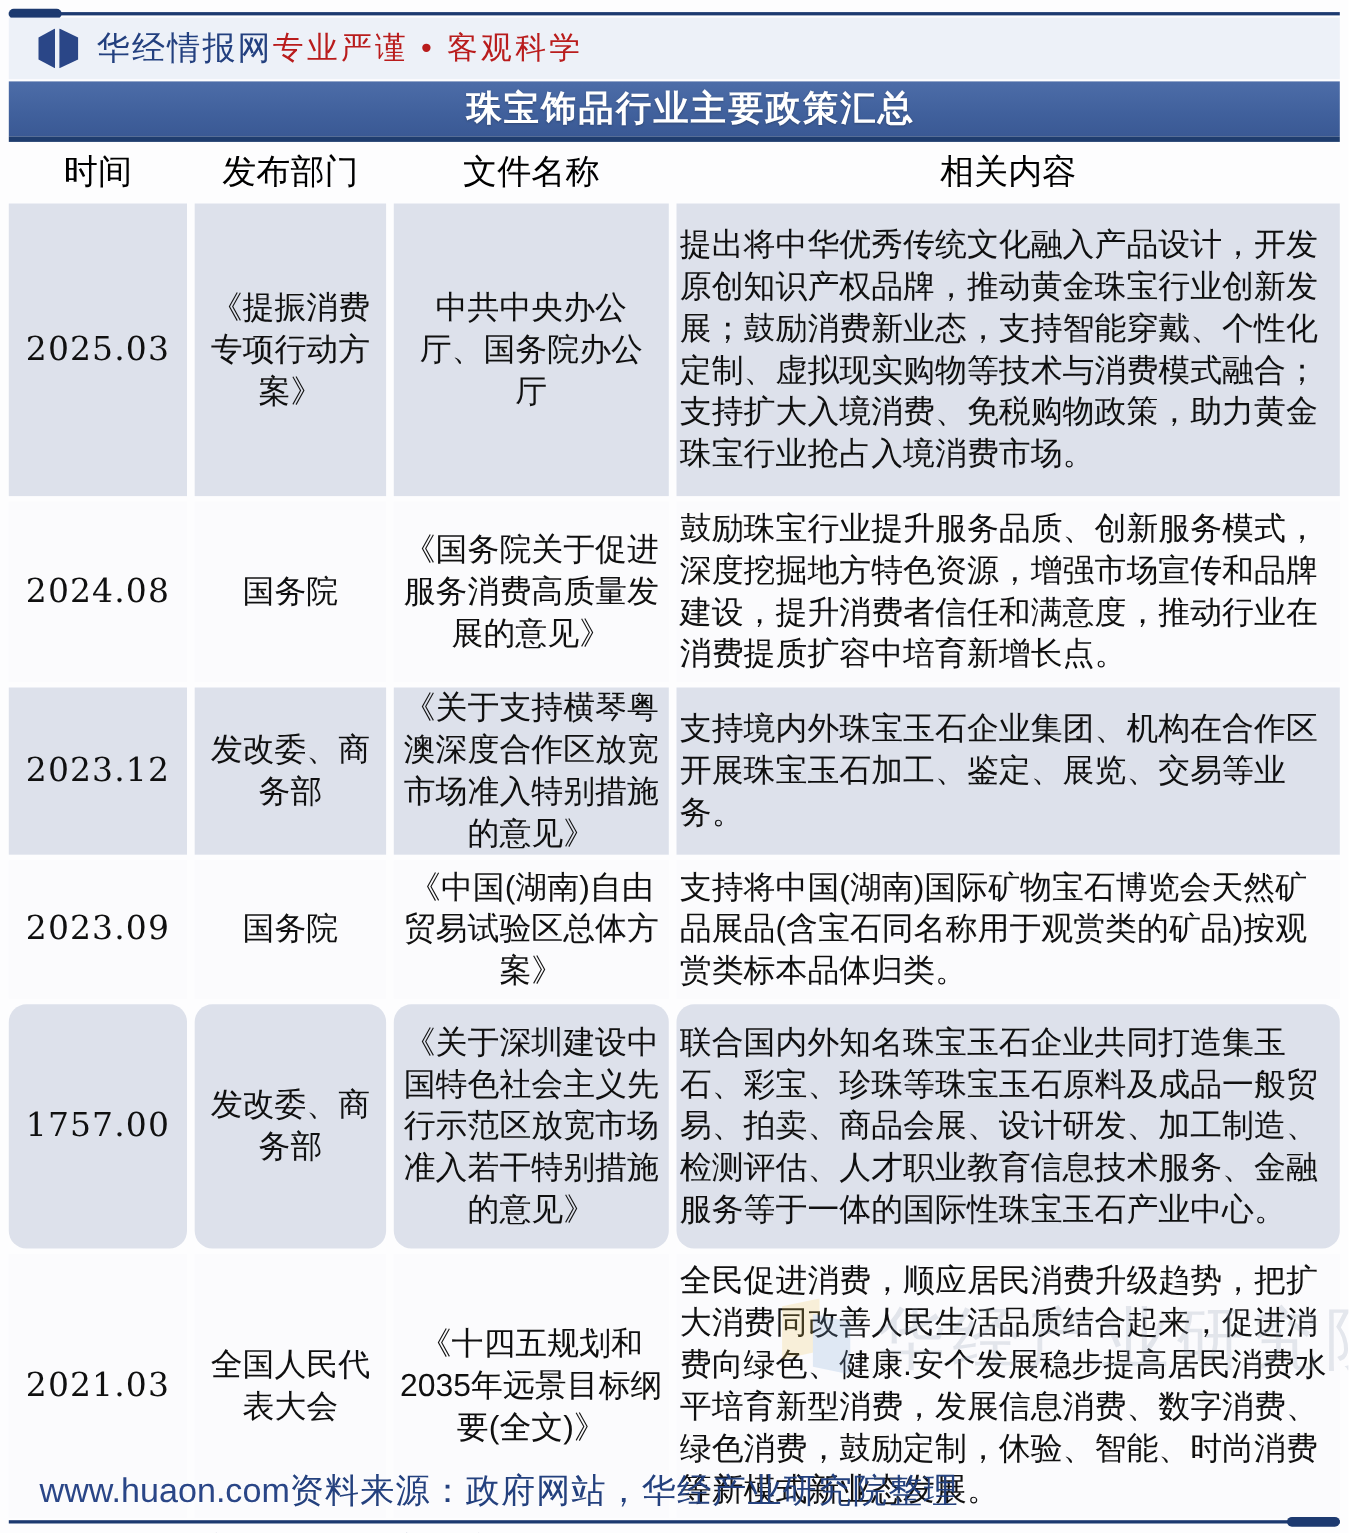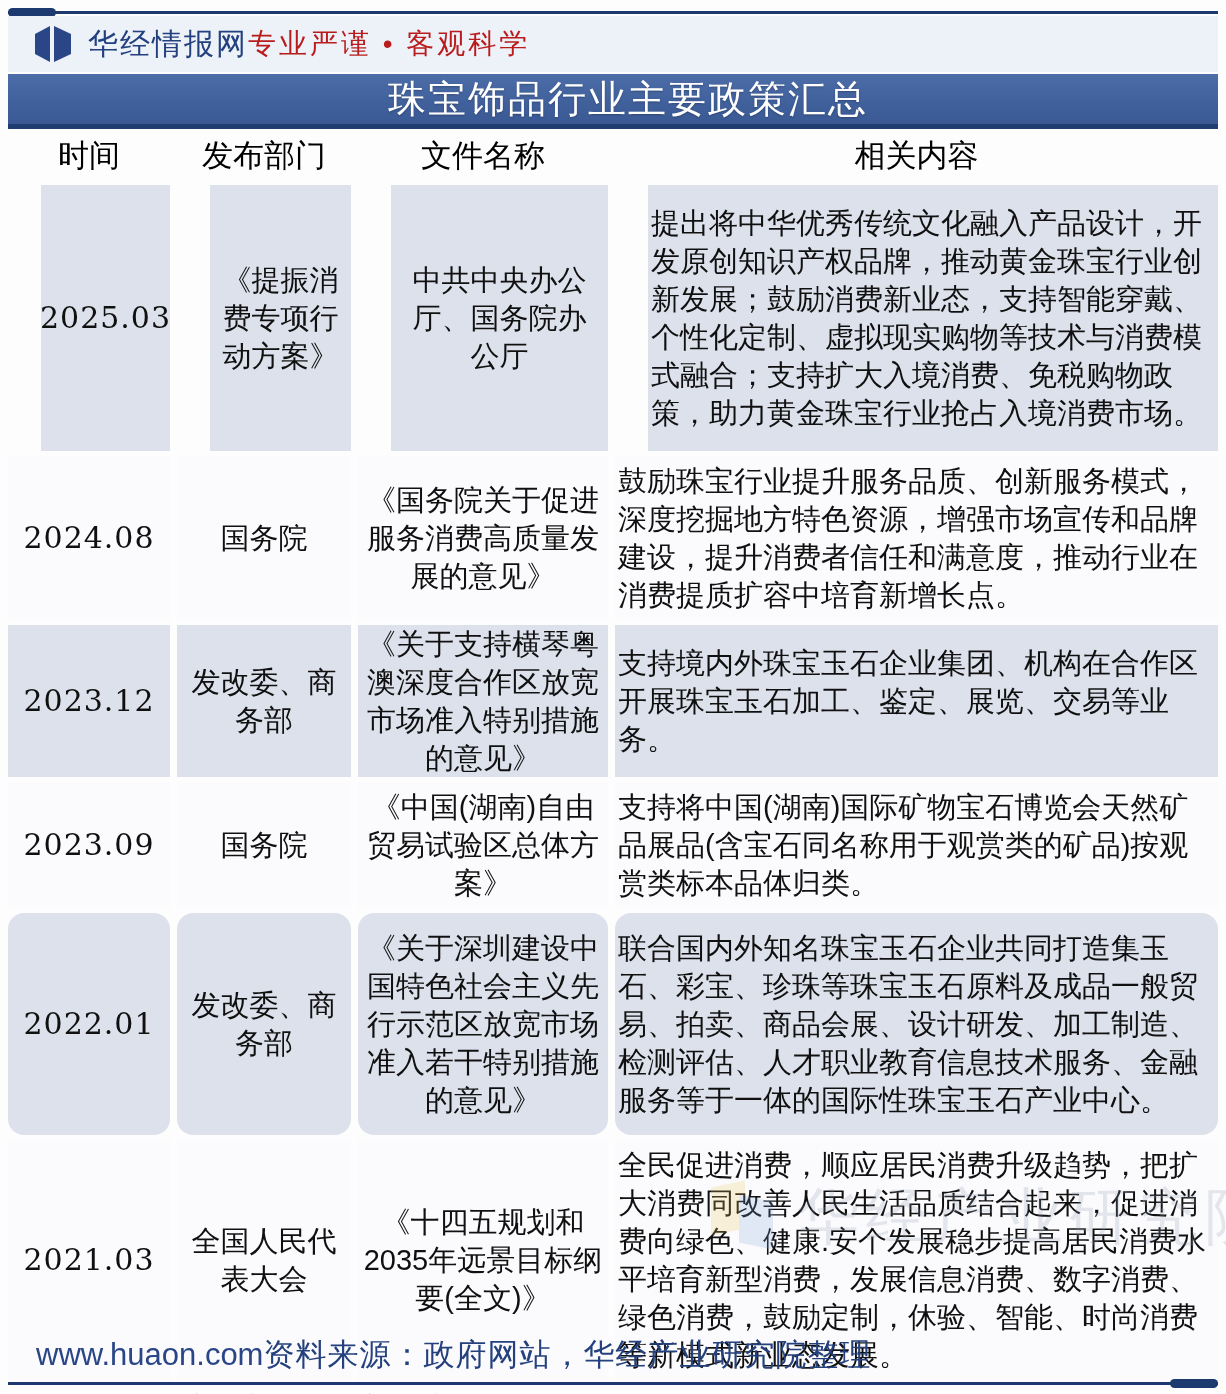--- a/index.html
+++ b/index.html
@@ -32,21 +32,21 @@
   .logo{width:40px;height:36px;display:block;}
 
   
   .titlebar{
     position:absolute;top:74px;left:8px;right:8px;height:50px;
     background:linear-gradient(180deg,#4d6da8 0%,#40609c 60%,#3a5994 100%);
     border-bottom:5px solid #1f3d6e;
     display:flex;align-items:center;justify-content:center;
   }
   .titlebar span{
-    color:#ffffff;font-size:38px;font-weight:normal;letter-spacing:2px;
+    color:#ffffff;font-size:32px;font-weight:bold;letter-spacing:2px;
     text-shadow:0 1px 2px rgba(0,0,0,.25);
     margin-left:30px;
   }
 
   
   .table{
     position:absolute;top:131px;left:8px;right:8px;
     display:grid;
     grid-template-columns:162px 174px 250px 1fr;
     gap:5px 7px;
@@ -59,21 +59,21 @@
   .hcell{
     min-height:49px;font-weight:normal;font-size:31px;color:#000;
     background:transparent;
   }
   .alt{background:#dde1eb;}
   .lite{background:#fbfbfd;}
   .c-time{font-family:"DejaVu Serif","Liberation Serif",serif;font-size:30px;letter-spacing:1px;}
   .c-dept{padding:0 12px;}
   .c-doc{padding:0 2px;}
   .c-content{justify-content:flex-start;text-align:left;padding:6px 4px 6px 3px;}
-  .h1{min-height:266px;margin-left:33px;} .h2{min-height:148px;} .h3{min-height:152px;}
+  .h1{min-height:266px;} .h2{min-height:148px;} .h3{min-height:152px;}
   .h4{min-height:118px;} .h5{min-height:222px;border-radius:16px;} .h6{min-height:226px;}
 
   
   .footer{
     position:absolute;top:1332px;left:8px;right:8px;height:46px;
     display:flex;align-items:center;justify-content:flex-start;
     padding:0 4px 0 28px;box-sizing:border-box;
   }
   .footer-web{font-size:31px;color:#2a4687;text-decoration:none;}
   .footer-src{font-size:31px;color:#24417e;letter-spacing:1px;}
@@ -136,21 +136,21 @@
     <div class="cell c-time alt h3">2023.12</div>
     <div class="cell c-dept alt h3">发改委、商务部</div>
     <div class="cell c-doc alt h3">《关于支持横琴粤澳深度合作区放宽市场准入特别措施的意见》</div>
     <div class="cell c-content alt h3">支持境内外珠宝玉石企业集团、机构在合作区开展珠宝玉石加工、鉴定、展览、交易等业务。</div>
 
     <div class="cell c-time lite h4">2023.09</div>
     <div class="cell c-dept lite h4">国务院</div>
     <div class="cell c-doc lite h4">《中国(湖南)自由贸易试验区总体方案》</div>
     <div class="cell c-content lite h4">支持将中国(湖南)国际矿物宝石博览会天然矿品展品(含宝石同名称用于观赏类的矿品)按观赏类标本品体归类。</div>
 
-    <div class="cell c-time alt h5">2022.01</div>
+    <div class="cell c-time alt h5">1757.00</div>
     <div class="cell c-dept alt h5">发改委、商务部</div>
     <div class="cell c-doc alt h5">《关于深圳建设中国特色社会主义先行示范区放宽市场准入若干特别措施的意见》</div>
     <div class="cell c-content alt h5">联合国内外知名珠宝玉石企业共同打造集玉石、彩宝、珍珠等珠宝玉石原料及成品一般贸易、拍卖、商品会展、设计研发、加工制造、检测评估、人才职业教育信息技术服务、金融服务等于一体的国际性珠宝玉石产业中心。</div>
 
     <div class="cell c-time lite h6">2021.03</div>
     <div class="cell c-dept lite h6">全国人民代表大会</div>
     <div class="cell c-doc lite h6">《十四五规划和2035年远景目标纲要(全文)》</div>
     <div class="cell c-content lite h6">全民促进消费，顺应居民消费升级趋势，把扩大消费同改善人民生活品质结合起来，促进消费向绿色、健康.安个发展稳步提高居民消费水平培育新型消费，发展信息消费、数字消费、绿色消费，鼓励定制，休验、智能、时尚消费等新模式新业态发展。</div>
   </div>
 

